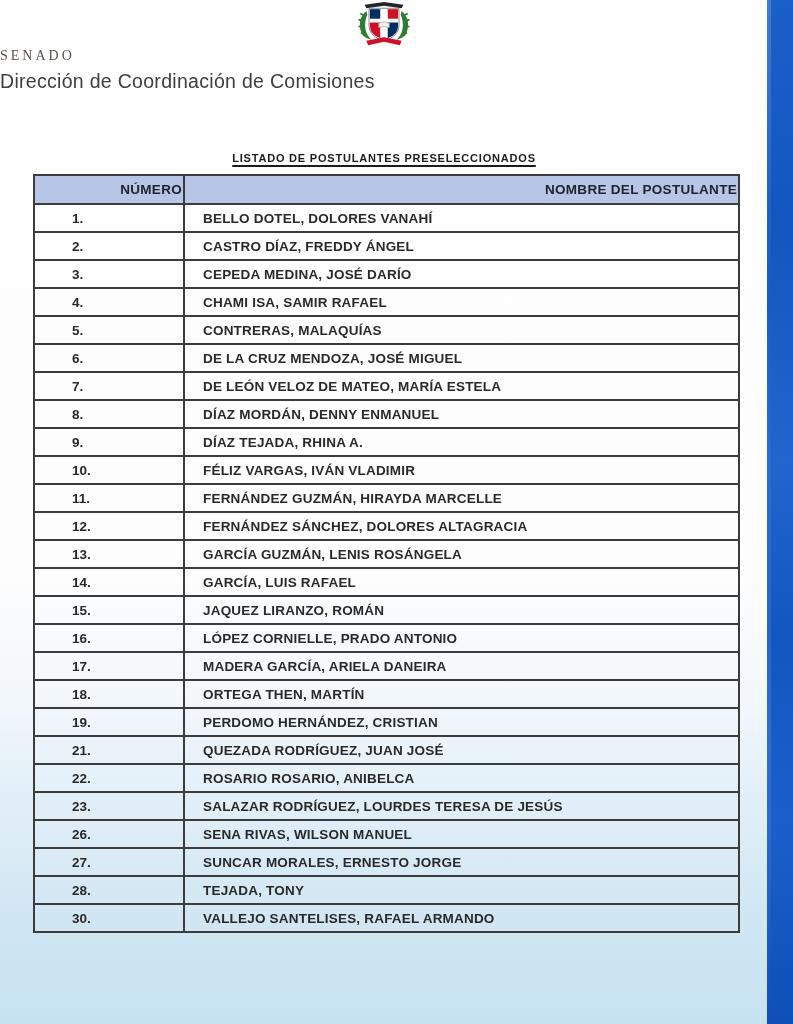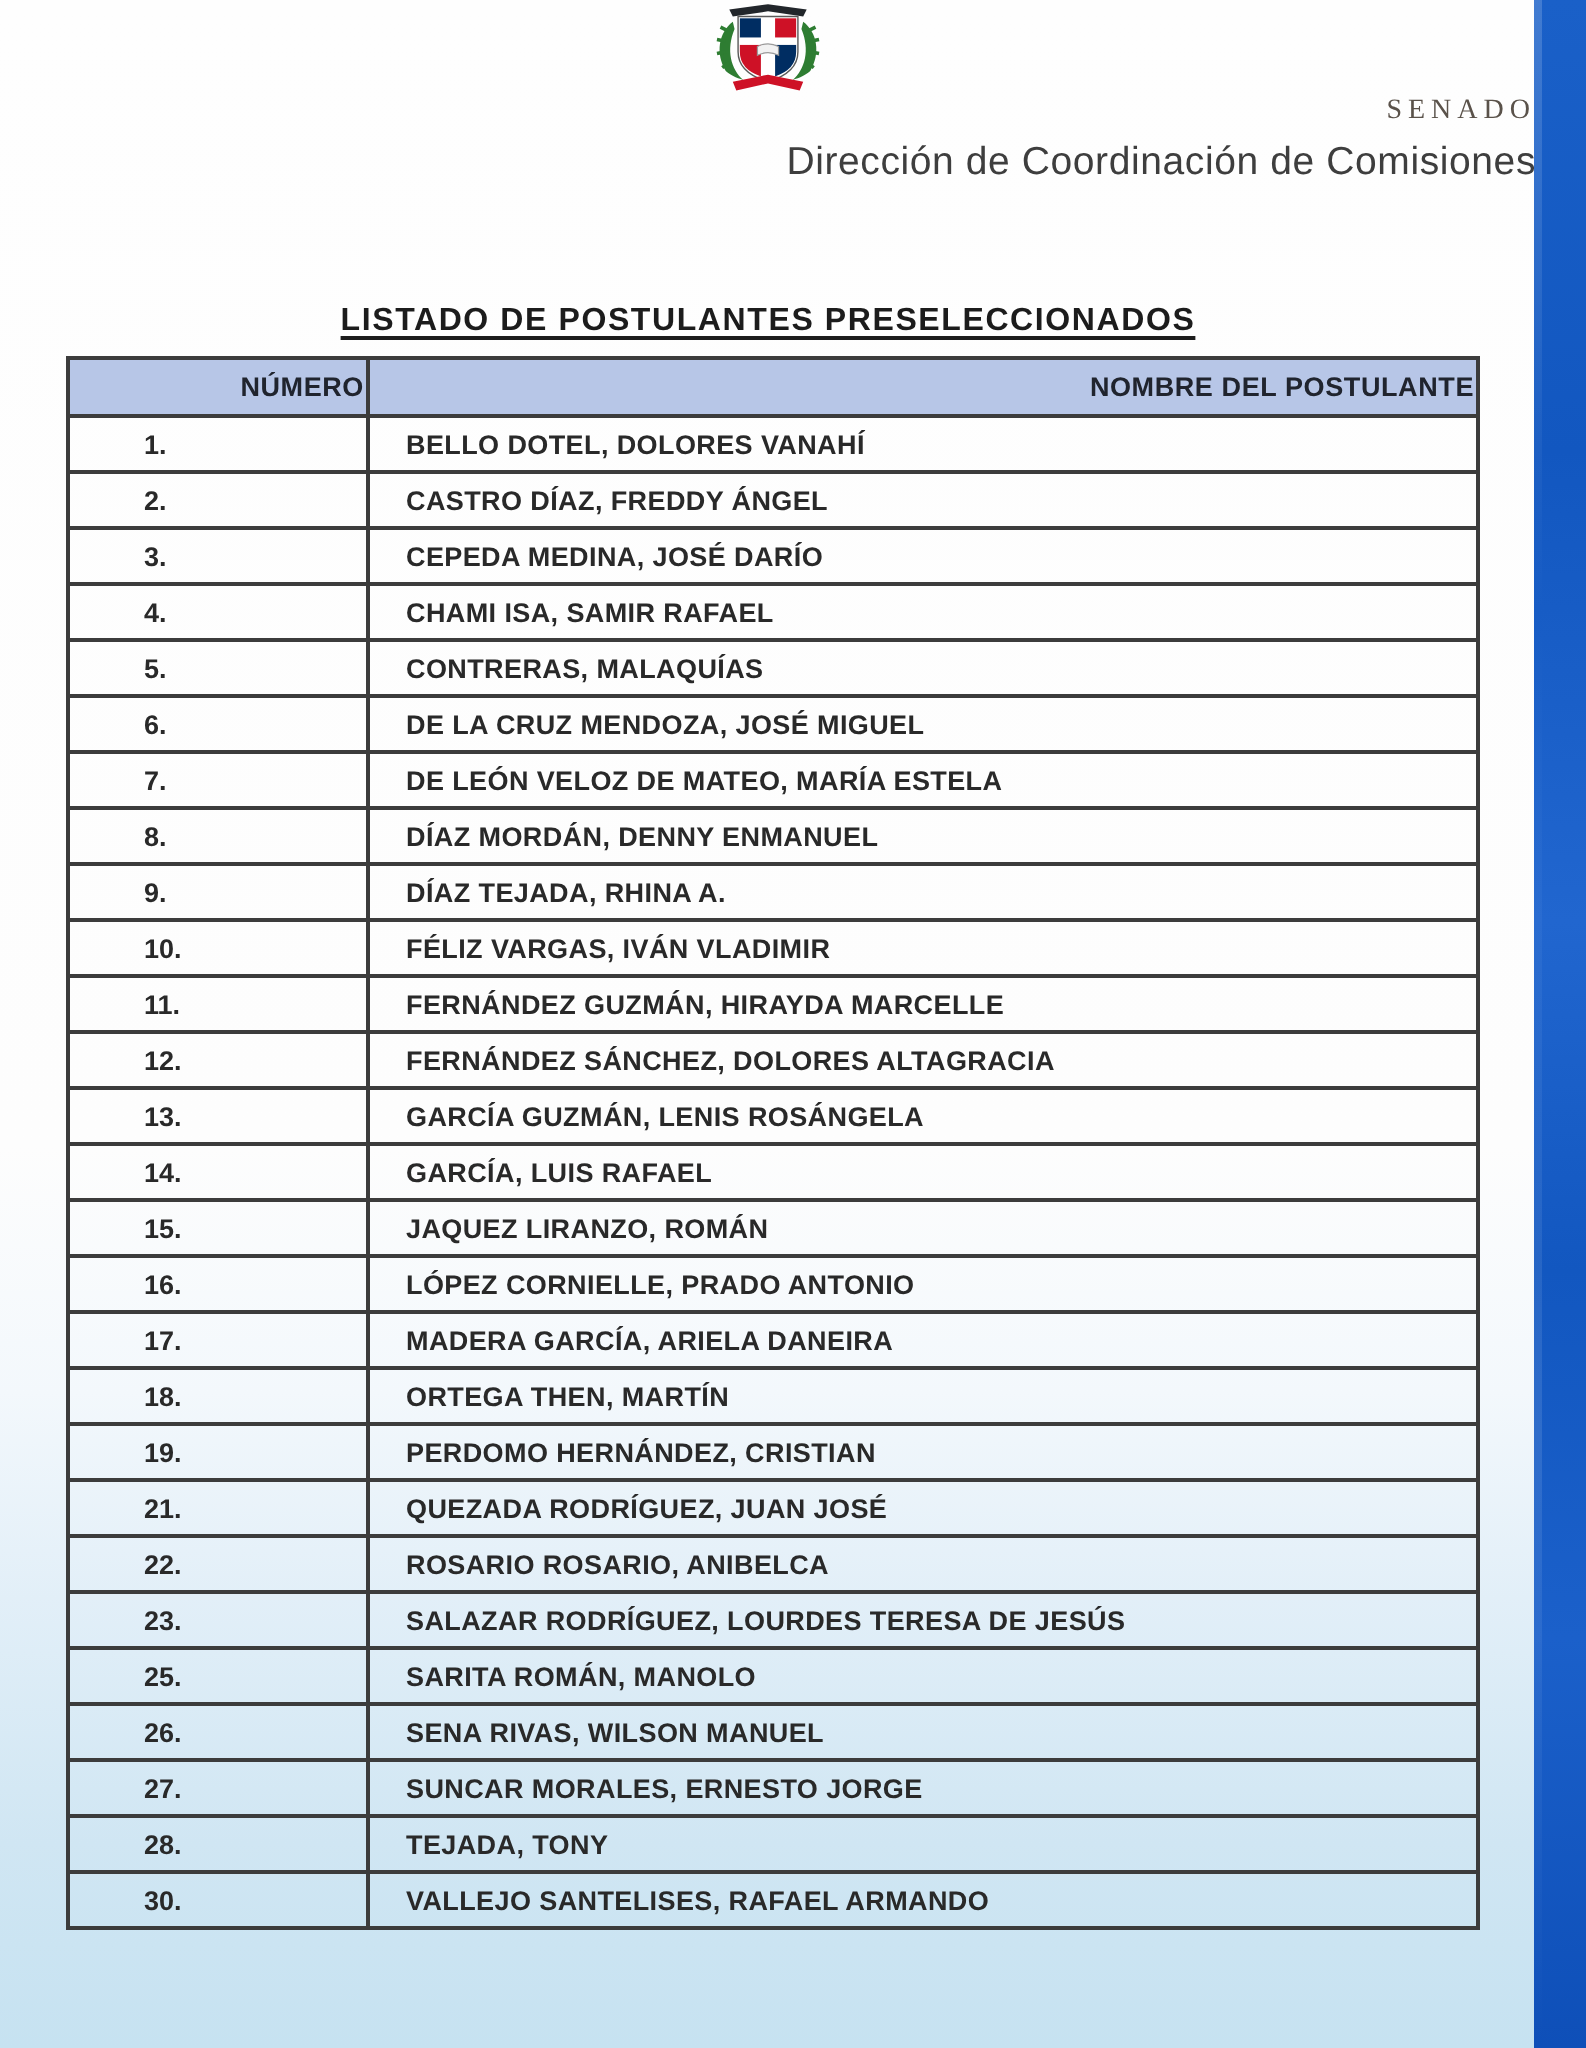--- a/index.html
+++ b/index.html
@@ -19,40 +19,40 @@
       #1a60c8 0%, #1257c0 22%, #2166cf 45%,
       #1257c0 62%, #1b60ca 80%, #0e4fb8 100%);
   }
   .side-stripe::after{
     content:""; position:absolute; left:0; top:0; width:4px; height:100%;
     background: linear-gradient(180deg, rgba(255,255,255,.35), rgba(255,255,255,0) 30%, rgba(255,255,255,.22) 70%, rgba(255,255,255,0));
     opacity:.5;
   }
   .content { position:absolute; left:0; top:0; width:768px; }
 
-  .header { text-align:right; padding-top:2px; }
+  .header { text-align:left; padding-top:2px; }
   .crest { display:block; margin:0 auto; }
   .senado {
     font-family:"Liberation Serif", serif;
     font-size:14px; letter-spacing:3px;
     color:#5a524a; line-height:14px; margin-top:1px;
   }
   .republica {
     font-family:"Liberation Serif", serif;
     font-size:7px; letter-spacing:1.4px;
     color:#6d655c; line-height:8px; margin-top:2px;
   }
   .direccion {
     font-size:19.5px; color:#3e3e3e;
     letter-spacing:0.3px; margin-top:7px;
   }
   .title-wrap { text-align:center; margin-top:27px; }
   .doc-title {
     display:inline-block;
-    font-size:16px; font-weight:bold; color:#1c1c1c;
+    font-size:11px; font-weight:bold; color:#1c1c1c;
     letter-spacing:0.8px;
     text-decoration:underline;
     text-decoration-thickness:2px;
     text-underline-offset:3px;
     margin-top:32px;
   }
 
   table.list {
     border-collapse:collapse;
     table-layout:fixed;
@@ -205,24 +205,20 @@
         </tr>
         <tr>
           <td class="col-num">22.</td>
           <td class="col-name">ROSARIO ROSARIO, ANIBELCA</td>
         </tr>
         <tr>
           <td class="col-num">23.</td>
           <td class="col-name">SALAZAR RODRÍGUEZ, LOURDES TERESA DE JESÚS</td>
         </tr>
         <tr>
-          <td class="col-num">25.</td>
-          <td class="col-name">SARITA ROMÁN, MANOLO</td>
-        </tr>
-        <tr>
           <td class="col-num">26.</td>
           <td class="col-name">SENA RIVAS, WILSON MANUEL</td>
         </tr>
         <tr>
           <td class="col-num">27.</td>
           <td class="col-name">SUNCAR MORALES, ERNESTO JORGE</td>
         </tr>
         <tr>
           <td class="col-num">28.</td>
           <td class="col-name">TEJADA, TONY</td>

